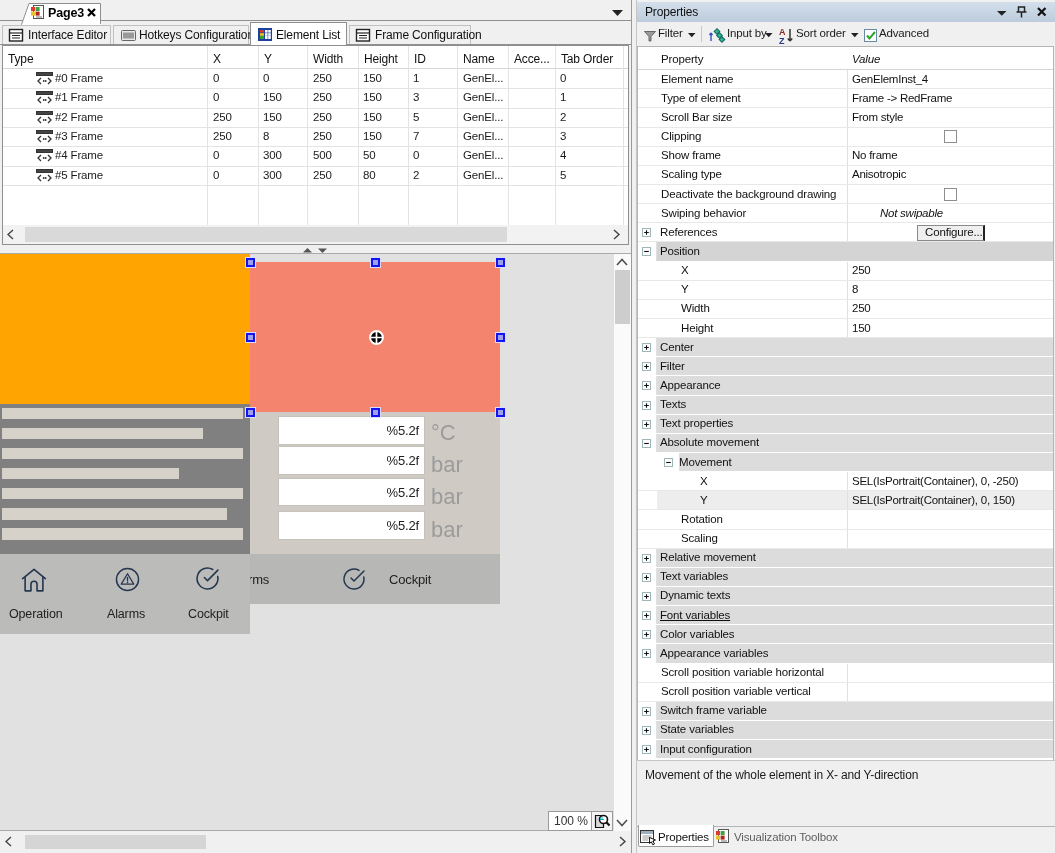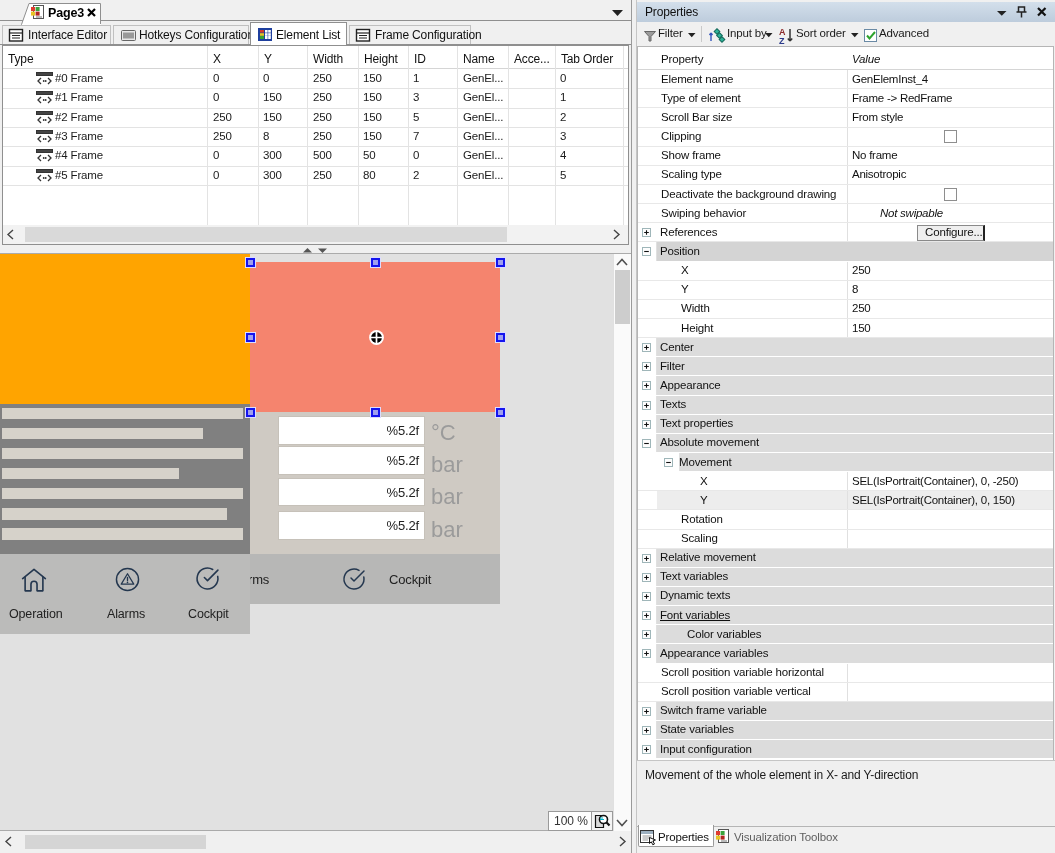--- a/index.html
+++ b/index.html
@@ -510,21 +510,21 @@
 <rect x="0.5" y="0.5" width="8" height="8" fill="#fdfdfd" stroke="#9fb6b9"></rect>
 <path d="M2.2 4.5 H6.8 M4.5 2.2 V6.8" stroke="#111" stroke-width="1.1"></path>
 </svg>
 <div class="tx" style="left:660px;top:608.6200000000001px;color:#111;text-decoration:underline;">Font variables</div>
 <div class="ab" style="left:638px;top:625.2600000000001px;width:415px;height:18.14px;background:#dcdcdc;"></div>
 <div class="ab" style="left:638px;top:625.2600000000001px;width:19px;height:18.14px;background:#fff;border-right:1px solid #e0e0e0;"></div>
 <svg class="ab" style="left:642px;top:630.2600000000001px;" width="9" height="9" viewBox="0 0 9 9">
 <rect x="0.5" y="0.5" width="8" height="8" fill="#fdfdfd" stroke="#9fb6b9"></rect>
 <path d="M2.2 4.5 H6.8 M4.5 2.2 V6.8" stroke="#111" stroke-width="1.1"></path>
 </svg>
-<div class="tx" style="left:660px;top:627.7600000000001px;color:#111;margin-left:27px;">Color variables</div>
+<div class="tx" style="left:660px;top:627.7600000000001px;color:#111;">Color variables</div>
 <div class="ab" style="left:638px;top:644.4000000000001px;width:415px;height:18.14px;background:#dcdcdc;"></div>
 <div class="ab" style="left:638px;top:644.4000000000001px;width:19px;height:18.14px;background:#fff;border-right:1px solid #e0e0e0;"></div>
 <svg class="ab" style="left:642px;top:649.4000000000001px;" width="9" height="9" viewBox="0 0 9 9">
 <rect x="0.5" y="0.5" width="8" height="8" fill="#fdfdfd" stroke="#9fb6b9"></rect>
 <path d="M2.2 4.5 H6.8 M4.5 2.2 V6.8" stroke="#111" stroke-width="1.1"></path>
 </svg>
 <div class="tx" style="left:660px;top:646.9000000000001px;color:#111;">Appearance variables</div>
 <div class="ab" style="left:638px;top:663.5400000000001px;width:415px;height:18.14px;background:#fff;"></div>
 <div class="ab" style="left:847px;top:663.5400000000001px;width:1px;height:18.14px;background:#e0e0e0;"></div>
 <div class="ab" style="left:638px;top:681.6800000000001px;width:415px;height:1px;background:#e8e8e8;"></div>

